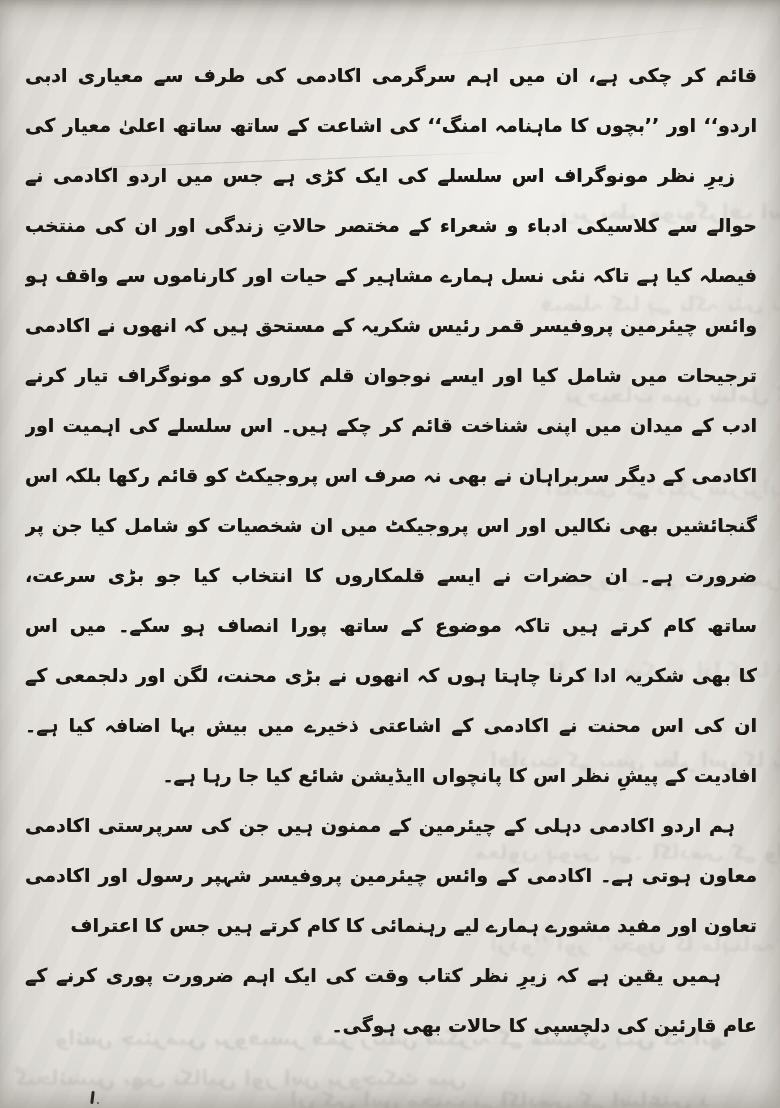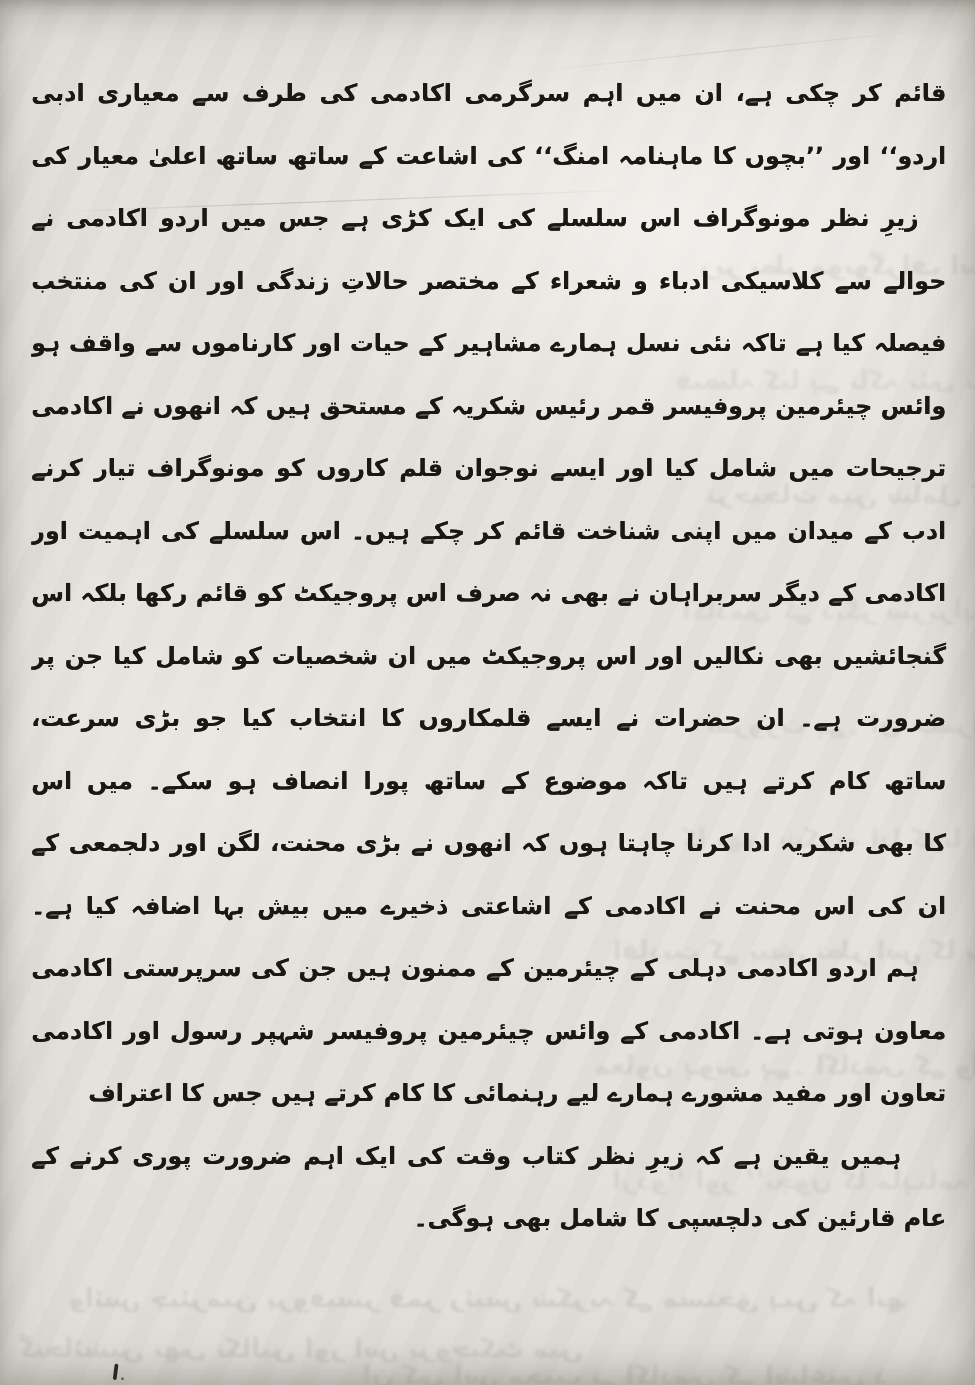--- a/index.html
+++ b/index.html
@@ -165,22 +165,23 @@
     <div class="line">فیصلہ کیا ہے تاکہ نئی نسل ہمارے مشاہیر کے حیات اور کارناموں سے واقف ہو سکے۔ اکادمی کے</div>
     <div class="line">وائس چیئرمین پروفیسر قمر رئیس شکریہ کے مستحق ہیں کہ انھوں نے اکادمی کے اشاعتی امور کو اپنی</div>
     <div class="line">ترجیحات میں شامل کیا اور ایسے نوجوان قلم کاروں کو مونوگراف تیار کرنے کی ذمہ داری سونپی جو</div>
     <div class="line">ادب کے میدان میں اپنی شناخت قائم کر چکے ہیں۔ اس سلسلے کی اہمیت اور افادیت کے پیش نظر</div>
     <div class="line">اکادمی کے دیگر سربراہان نے بھی نہ صرف اس پروجیکٹ کو قائم رکھا بلکہ اس میں اضافے کی مزید</div>
     <div class="line">گنجائشیں بھی نکالیں اور اس پروجیکٹ میں ان شخصیات کو شامل کیا جن پر تحقیقی کام کی از حد</div>
     <div class="line">ضرورت ہے۔ ان حضرات نے ایسے قلمکاروں کا انتخاب کیا جو بڑی سرعت، دلجمعی اور سنجیدگی کے</div>
     <div class="line">ساتھ کام کرتے ہیں تاکہ موضوع کے ساتھ پورا انصاف ہو سکے۔ میں اس مونوگراف کے مصنف</div>
     <div class="line">کا بھی شکریہ ادا کرنا چاہتا ہوں کہ انھوں نے بڑی محنت، لگن اور دلجمعی کے ساتھ اس کام کو مکمل کیا۔</div>
     <div class="line">ان کی اس محنت نے اکادمی کے اشاعتی ذخیرے میں بیش بہا اضافہ کیا ہے۔ مونوگراف کی اہمیت و</div>
+    <div class="line line--end">افادیت کے پیشِ نظر اس کا پانچواں اایڈیشن شائع کیا جا رہا ہے۔</div>
 
     <div class="line line--indent-sm">ہم اردو اکادمی دہلی کے چیئرمین کے ممنون ہیں جن کی سرپرستی اکادمی کی کارکردگی میں</div>
     <div class="line">معاون ہوتی ہے۔ اکادمی کے وائس چیئرمین پروفیسر شہپر رسول اور اکادمی کے دیگر ممبران کے سرگرم</div>
     <div class="line line--end">تعاون اور مفید مشورے ہمارے لیے رہنمائی کا کام کرتے ہیں جس کا اعتراف ضروری ہے۔</div>
 
     <div class="line line--indent-md">ہمیں یقین ہے کہ زیرِ نظر کتاب وقت کی ایک اہم ضرورت پوری کرنے کے ساتھ ساتھ</div>
-    <div class="line line--end">عام قارئین کی دلچسپی کا شامل بھی ہوگی۔</div>
+    <div class="line line--end">عام قارئین کی دلچسپی کا حالات بھی ہوگی۔</div>
   </div>
 
 </div>
 
 </body></html>

